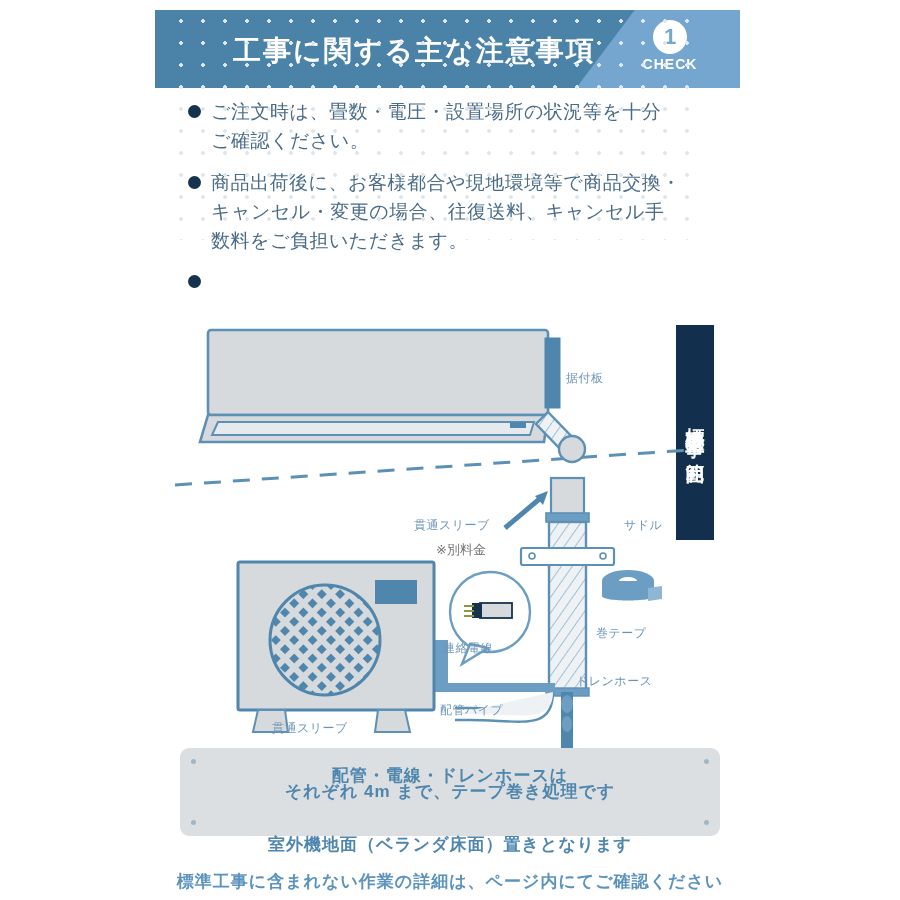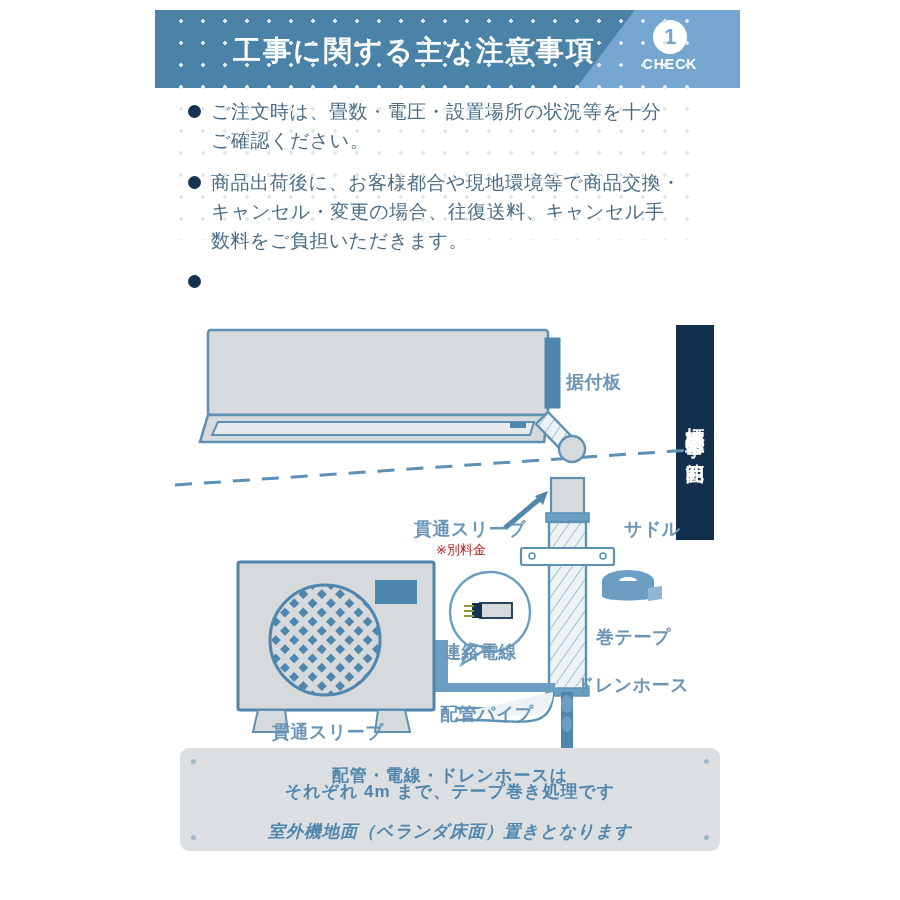--- a/index.html
+++ b/index.html
@@ -58,42 +58,42 @@
 
   .vtab{
     position:absolute;left:676px;top:325px;width:38px;height:215px;
     background:#12304d;color:#ffffff;
     font-size:19px;letter-spacing:2px;font-weight:bold;
     writing-mode:vertical-rl;text-orientation:upright;
     display:flex;align-items:center;justify-content:center;
     line-height:1.05;padding:6px 0;box-sizing:border-box;
   }
 
-  .lbl{position:absolute;color:#6b95b6;font-size:18px;white-space:nowrap;letter-spacing:0.5px;font-weight:bold;}
-  .lbl-sub{position:absolute;color:#b91c1c;font-size:13px;white-space:nowrap;}
+  .lbl{position:absolute;color:#6b95b6;font-size:12px;white-space:nowrap;letter-spacing:0.5px;}
+  .lbl-sub{position:absolute;color:#737373;font-size:13px;white-space:nowrap;}
 
   
   .infobox{
-    position:absolute;left:180px;top:748px;width:540px;height:103px;
+    position:absolute;left:180px;top:748px;width:540px;height:88px;
     background:#dcdfe1;border-radius:9px;
   }
   .infobox .dot{
     position:absolute;width:5px;height:5px;border-radius:50%;background:#9fb6c7;
   }
   .infobox .d1{left:11px;top:11px;}
   .infobox .d2{right:11px;top:11px;}
   .infobox .d3{left:11px;bottom:11px;}
   .infobox .d4{right:11px;bottom:11px;}
   .infoline{
     position:absolute;left:0;width:100%;text-align:center;
     color:#4f86ae;font-size:17px;font-weight:bold;letter-spacing:1px;
   }
   .il1{top:16px;}
   .il2{top:32px;}
-  .il3{top:72px;font-style:italic;}
+  .il3{top:85px;}
 
   .footer{
     position:absolute;left:0;top:870px;width:900px;text-align:center;
     color:#5b93bd;font-size:17px;font-weight:bold;letter-spacing:1px;
   }
 </style>
 </head>
 <body>
 
 <div class="stage">
@@ -235,14 +235,15 @@
   <div class="infobox">
     <span class="dot d1"></span>
     <span class="dot d2"></span>
     <span class="dot d3"></span>
     <span class="dot d4"></span>
     <div class="infoline il1">配管・電線・ドレンホースは</div>
     <div class="infoline il2">それぞれ 4m まで、テープ巻き処理です</div>
     <div class="infoline il3">室外機地面（ベランダ床面）置きとなります</div>
   </div>
 
+  <div class="footer">標準工事に含まれない作業の詳細は、ページ内にてご確認ください</div>
 
 </div>
 
 </body></html>

